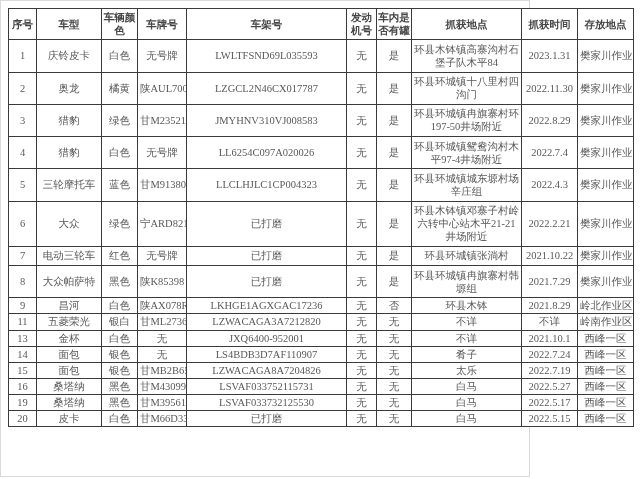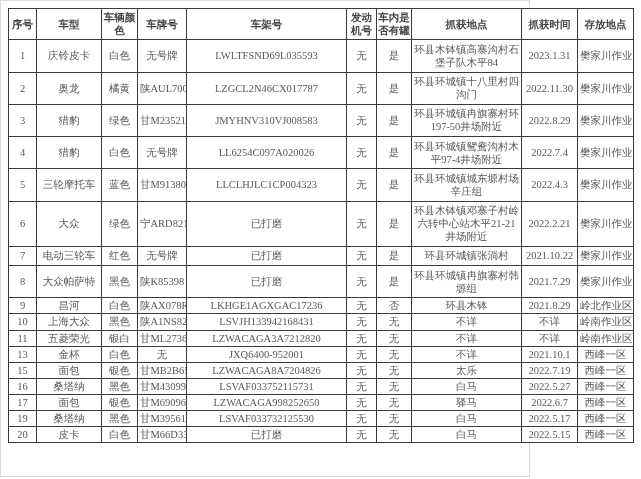--- a/index.html
+++ b/index.html
@@ -167,32 +167,20 @@
           <td class="nowrap">白色</td>
           <td class="nowrap">陕AX078R</td>
           <td class="nowrap">LKHGE1AGXGAC17236</td>
           <td class="nowrap">无</td>
           <td class="nowrap">否</td>
           <td class="wrap">环县木钵</td>
           <td class="nowrap">2021.8.29</td>
           <td class="nowrap">岭北作业区</td>
         </tr>
         <tr>
-          <td class="nowrap">10</td>
-          <td class="nowrap">上海大众</td>
-          <td class="nowrap">黑色</td>
-          <td class="nowrap">陕A1NS82</td>
-          <td class="nowrap">LSVJH133942168431</td>
-          <td class="nowrap">无</td>
-          <td class="nowrap">无</td>
-          <td class="wrap">不详</td>
-          <td class="nowrap">不详</td>
-          <td class="nowrap">岭南作业区</td>
-        </tr>
-        <tr>
           <td class="nowrap">11</td>
           <td class="nowrap">五菱荣光</td>
           <td class="nowrap">银白</td>
           <td class="nowrap">甘ML2736</td>
           <td class="nowrap">LZWACAGA3A7212820</td>
           <td class="nowrap">无</td>
           <td class="nowrap">无</td>
           <td class="wrap">不详</td>
           <td class="nowrap">不详</td>
           <td class="nowrap">岭南作业区</td>
@@ -203,20 +191,32 @@
           <td class="nowrap">白色</td>
           <td class="nowrap">无</td>
           <td class="nowrap">JXQ6400-952001</td>
           <td class="nowrap">无</td>
           <td class="nowrap">无</td>
           <td class="wrap">不详</td>
           <td class="nowrap">2021.10.1</td>
           <td class="nowrap">西峰一区</td>
         </tr>
         <tr>
+          <td class="nowrap">14</td>
+          <td class="nowrap">面包</td>
+          <td class="nowrap">银色</td>
+          <td class="nowrap">无</td>
+          <td class="nowrap">LS4BDB3D7AF110907</td>
+          <td class="nowrap">无</td>
+          <td class="nowrap">无</td>
+          <td class="wrap">肴子</td>
+          <td class="nowrap">2022.7.24</td>
+          <td class="nowrap">西峰一区</td>
+        </tr>
+        <tr>
           <td class="nowrap">15</td>
           <td class="nowrap">面包</td>
           <td class="nowrap">银色</td>
           <td class="nowrap">甘MB2B65</td>
           <td class="nowrap">LZWACAGA8A7204826</td>
           <td class="nowrap">无</td>
           <td class="nowrap">无</td>
           <td class="wrap">太乐</td>
           <td class="nowrap">2022.7.19</td>
           <td class="nowrap">西峰一区</td>
@@ -227,32 +227,20 @@
           <td class="nowrap">黑色</td>
           <td class="nowrap">甘M43099</td>
           <td class="nowrap">LSVAF033752115731</td>
           <td class="nowrap">无</td>
           <td class="nowrap">无</td>
           <td class="wrap">白马</td>
           <td class="nowrap">2022.5.27</td>
           <td class="nowrap">西峰一区</td>
         </tr>
         <tr>
-          <td class="nowrap">17</td>
-          <td class="nowrap">面包</td>
-          <td class="nowrap">银色</td>
-          <td class="nowrap">甘M69096</td>
-          <td class="nowrap">LZWACAGA998252650</td>
-          <td class="nowrap">无</td>
-          <td class="nowrap">无</td>
-          <td class="wrap">驿马</td>
-          <td class="nowrap">2022.6.7</td>
-          <td class="nowrap">西峰一区</td>
-        </tr>
-        <tr>
           <td class="nowrap">19</td>
           <td class="nowrap">桑塔纳</td>
           <td class="nowrap">黑色</td>
           <td class="nowrap">甘M39561</td>
           <td class="nowrap">LSVAF033732125530</td>
           <td class="nowrap">无</td>
           <td class="nowrap">无</td>
           <td class="wrap">白马</td>
           <td class="nowrap">2022.5.17</td>
           <td class="nowrap">西峰一区</td>

